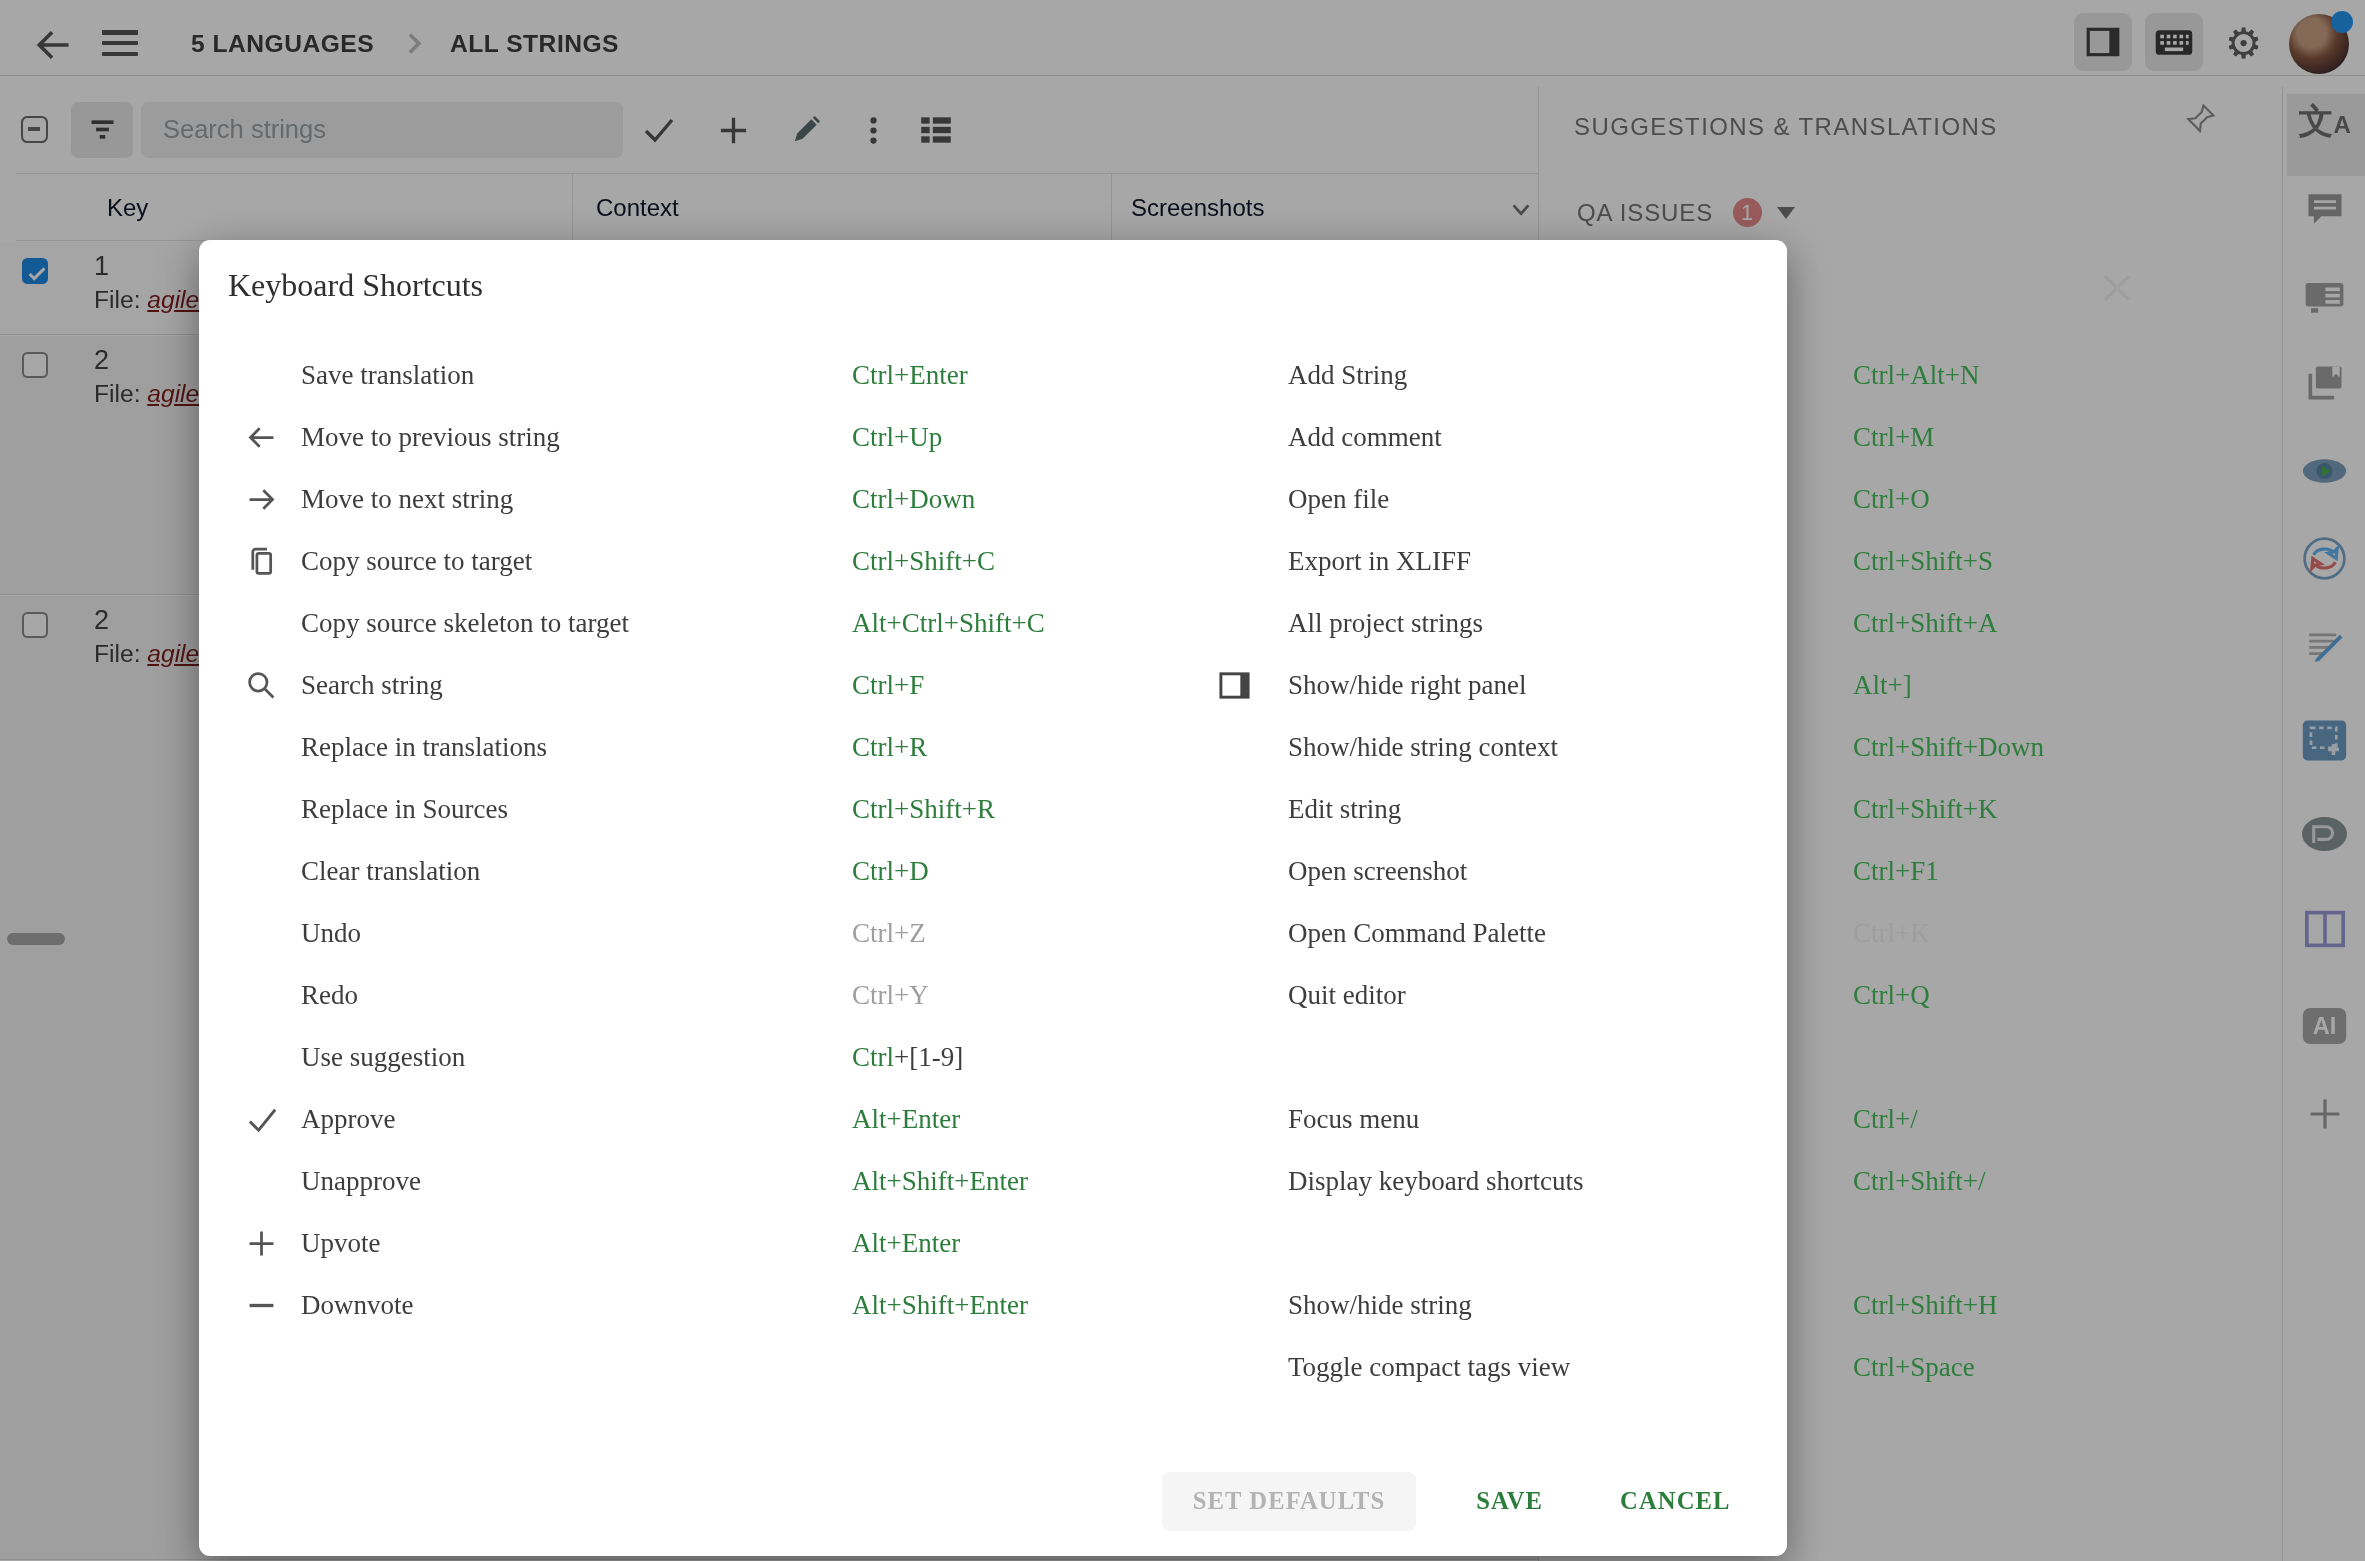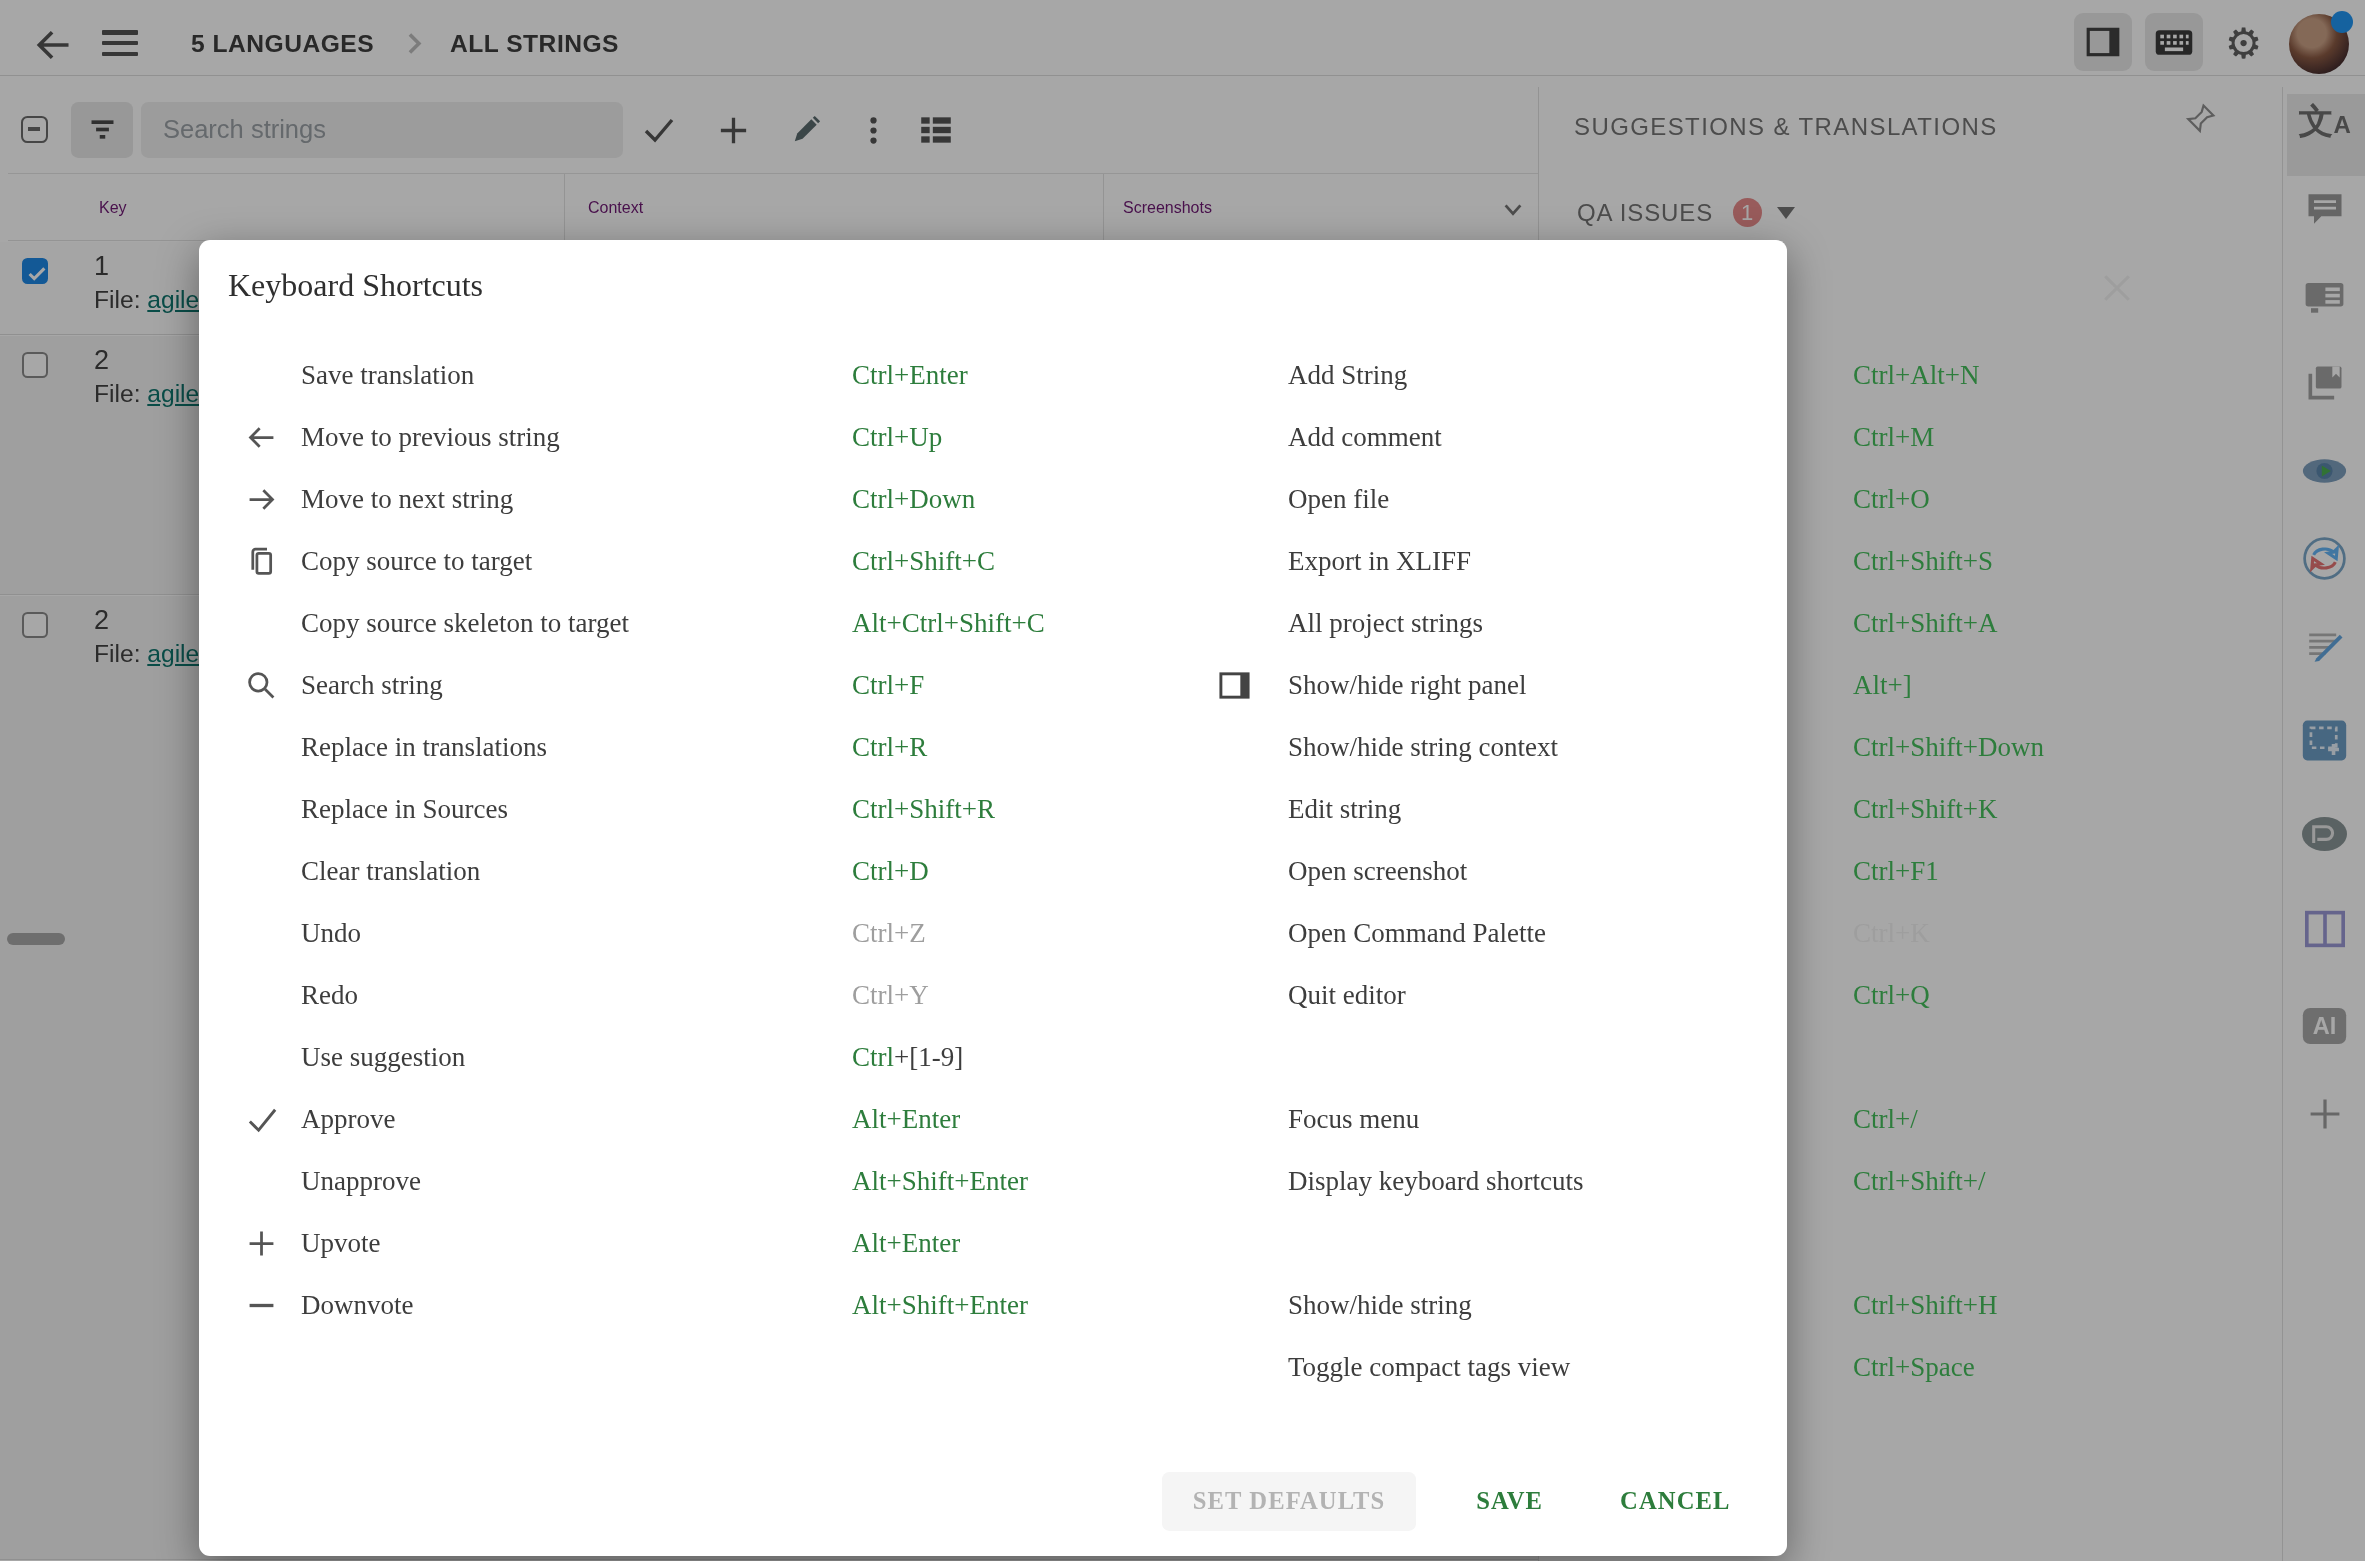--- a/index.html
+++ b/index.html
@@ -25,34 +25,34 @@
   
   .toolbar{position:absolute;left:0;top:87px;width:2366px;height:86px;background:#fff;}
   .selall{position:absolute;left:21px;top:29px;width:27px;height:27px;border:2.7px solid #6b6b6b;border-radius:6.4px;}
   .selall::after{content:"";position:absolute;left:4.5px;top:9px;width:12.7px;height:3.6px;background:#6b6b6b;}
   .filter-tile{position:absolute;left:71px;top:14.6px;width:62px;height:56px;background:#e9e9e9;border-radius:7.3px;
                display:flex;align-items:center;justify-content:center;}
   .search-box{position:absolute;left:141px;top:14.6px;width:482px;height:56px;background:#efefef;border-radius:7.3px;
               display:flex;align-items:center;padding-left:22px;font-size:25.5px;color:#9aa0a6;}
   .tb-ic{position:absolute;top:23px;width:40px;height:40px;display:flex;align-items:center;justify-content:center;}
   
-  .thead{position:absolute;left:8px;top:173px;width:1538px;height:68px;border-top:0.9px solid #e6e6e6;
-         border-bottom:0.9px solid #e2e2e2;font-size:16px;color:#701a75;background:#fff;}
+  .thead{position:absolute;left:16px;top:173px;width:1538px;height:68px;border-top:0.9px solid #e6e6e6;
+         border-bottom:0.9px solid #e2e2e2;font-size:24px;color:#0f172a;background:#fff;}
   .thead .col{position:absolute;top:0;height:68px;display:flex;align-items:center;}
   .vdiv{position:absolute;top:0;width:0.9px;height:68px;background:#e3e3e3;}
   .col-chevron{position:absolute;left:1493px;top:24px;}
   
   .rows{position:absolute;left:0;top:242px;width:1538px;height:1319px;overflow:hidden;}
   .srow-item{position:absolute;left:0;width:1538px;border-bottom:1.8px solid #dcdcdc;}
   .cbx{position:absolute;left:22px;top:16.4px;width:25.5px;height:25.5px;border:2.7px solid #8a8a8a;border-radius:5.5px;background:#fff;}
   .cbx.checked{background:#1e88e5;border-color:#1e88e5;}
   .cbx.checked svg{position:absolute;left:0.9px;top:1.8px;}
   .rnum{position:absolute;left:94px;top:9px;font-size:27px;color:#424242;}
   .rfile{position:absolute;left:94px;top:44px;font-size:24.6px;color:#424242;white-space:nowrap;}
-  .rfile a{color:#0f766e;text-decoration:underline;}
+  .rfile a{color:#7f1d1d;text-decoration:underline;font-style:italic;}
   .hthumb{position:absolute;left:7.3px;top:933px;width:58px;height:12px;background:#a9a9a9;border-radius:6.4px;}
   
   .rpanel{position:absolute;left:1538px;top:87px;width:744px;height:1474px;background:#fff;border-left:0.9px solid #e0e0e0;}
   .rp-title{position:absolute;left:35px;top:25.5px;font-size:24px;letter-spacing:1.4px;color:#757575;}
   .rp-pin{position:absolute;left:642px;top:14.6px;}
   .qa-row{position:absolute;left:38px;top:111px;display:flex;align-items:center;font-size:24px;letter-spacing:0.9px;color:#757575;}
   .qa-badge{margin-left:20px;width:29px;height:29px;border-radius:50%;background:#e98b8b;color:#fff;
             font-size:22px;display:flex;align-items:center;justify-content:center;}
   .qa-caret{margin-left:14.6px;width:0;height:0;border-left:9px solid transparent;border-right:9px solid transparent;
             border-top:12px solid #757575;}

